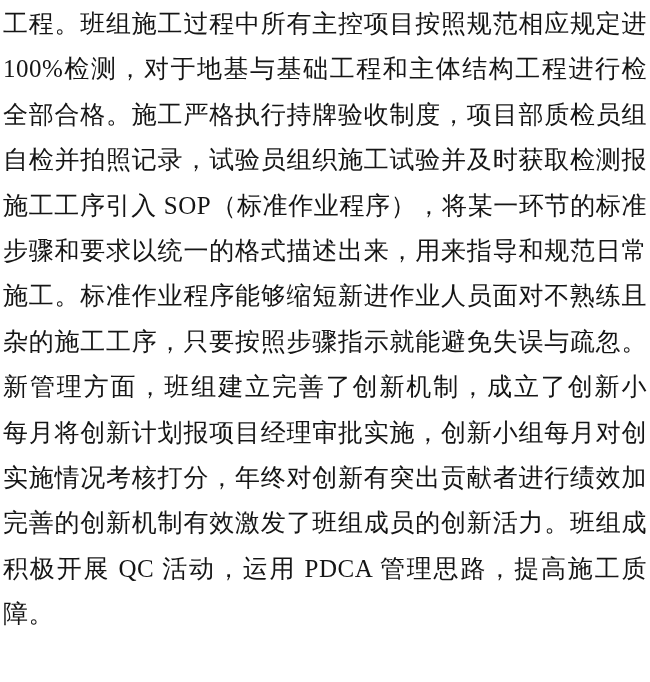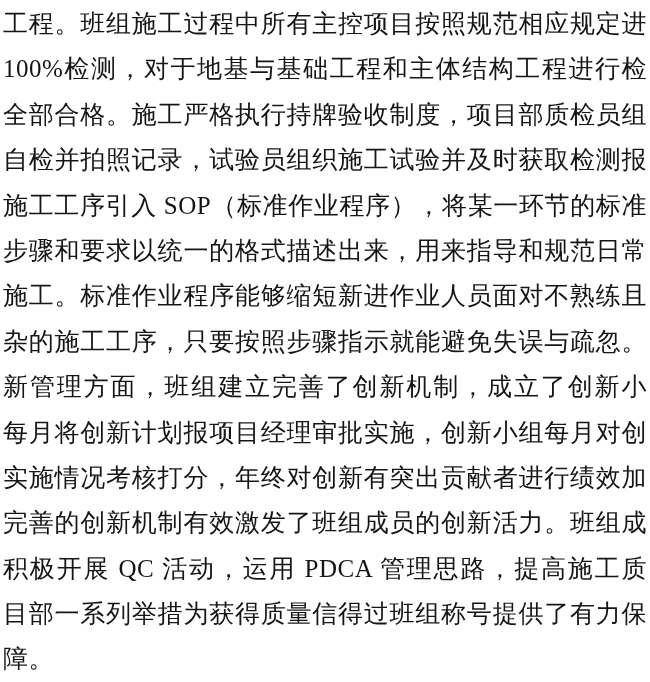--- a/index.html
+++ b/index.html
@@ -43,15 +43,14 @@
   <div class="doc-line">自检并拍照记录，试验员组织施工试验并及时获取检测报告。</div>
   <div class="doc-line">施工工序引入 SOP（标准作业程序），将某一环节的标准操作</div>
   <div class="doc-line">步骤和要求以统一的格式描述出来，用来指导和规范日常的</div>
   <div class="doc-line">施工。标准作业程序能够缩短新进作业人员面对不熟练且复</div>
   <div class="doc-line">杂的施工工序，只要按照步骤指示就能避免失误与疏忽。创</div>
   <div class="doc-line">新管理方面，班组建立完善了创新机制，成立了创新小组，</div>
   <div class="doc-line">每月将创新计划报项目经理审批实施，创新小组每月对创新</div>
   <div class="doc-line">实施情况考核打分，年终对创新有突出贡献者进行绩效加分。</div>
   <div class="doc-line">完善的创新机制有效激发了班组成员的创新活力。班组成员</div>
   <div class="doc-line">积极开展 QC 活动，运用 PDCA 管理思路，提高施工质量，项</div>
-  <div class="doc-line">目部一系列举措为获得质量信得过班组称号提供了有力保</div>
   <div class="doc-line last">障。</div>
 </div>
 
 </body></html>

